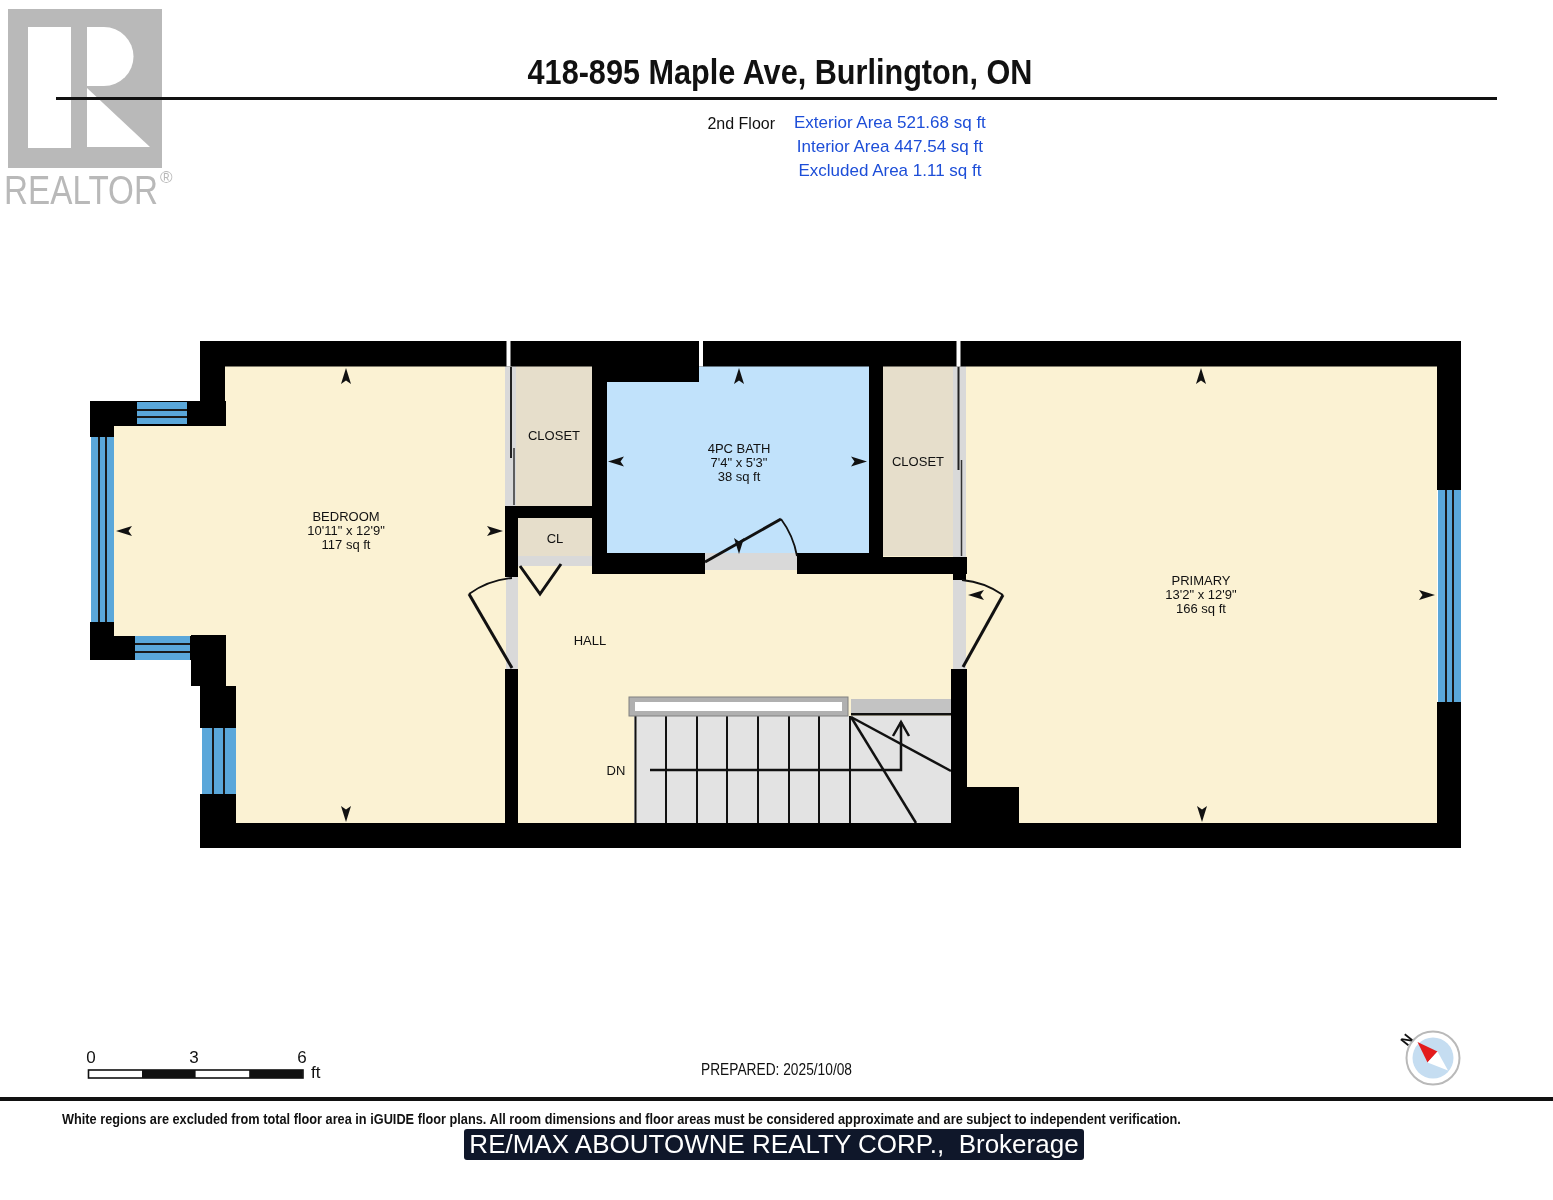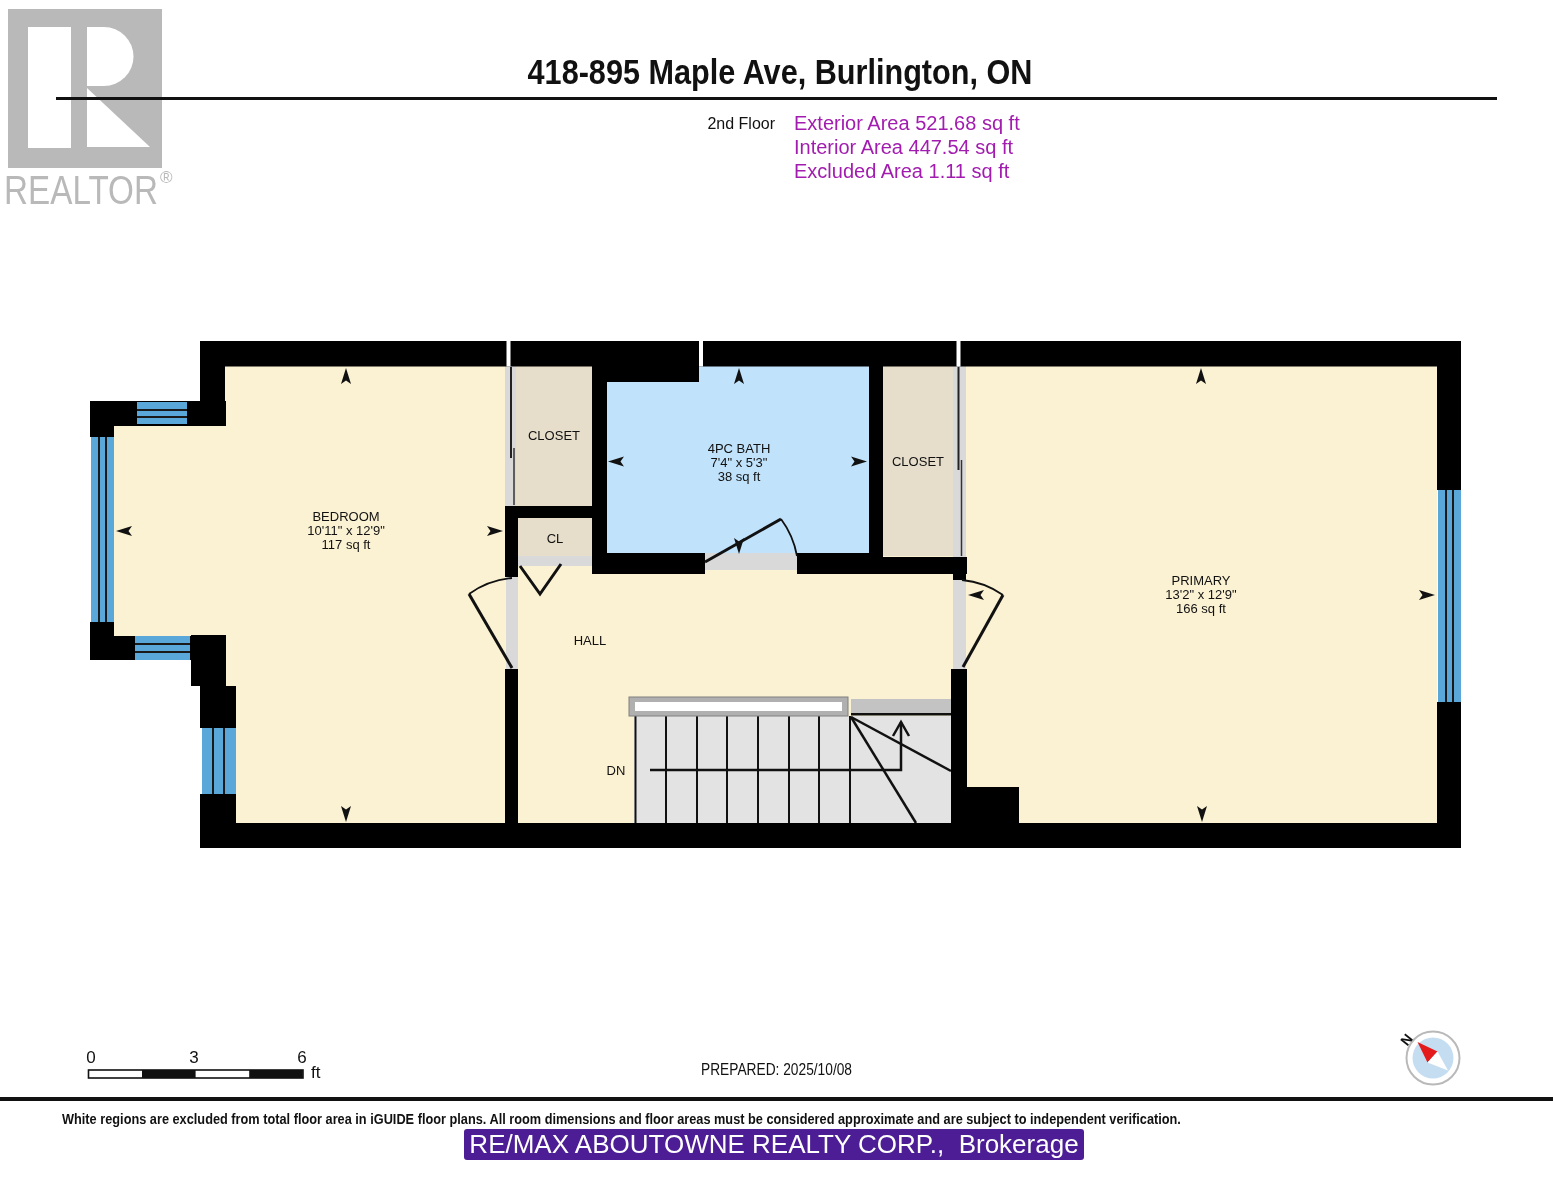--- a/index.html
+++ b/index.html
@@ -17,21 +17,21 @@
   <text x="4" y="204" font-size="40" fill="#b9b9b9" textLength="154" lengthAdjust="spacingAndGlyphs">REALTOR</text>
   <text x="160" y="183" font-size="17" fill="#b9b9b9">®</text>
 </svg>
 
 <div class="abs" style="left:0;top:52px;width:1560px;text-align:center;font-size:35px;font-weight:bold;color:#111;transform:scaleX(0.875);transform-origin:780px 0;">418-895 Maple Ave, Burlington, ON</div>
 
 <div class="abs" style="left:56px;top:97px;width:1441px;height:3px;background:#111;"></div>
 
 <div class="abs" style="left:575px;top:112px;width:200px;text-align:right;font-size:16px;font-weight:normal;color:#111;line-height:24px;">2nd Floor</div>
 
-<div class="abs" style="left:794px;top:111px;font-size:20px;color:#a21caf;line-height:24px;">Exterior Area 521.68 sq ft<br>Interior Area 447.54 sq ft<br>Excluded Area 1.11 sq ft</div>
+<div class="abs" style="left:794px;top:111px;font-size:17px;color:#1d4ed8;line-height:24px;text-align:center;">Exterior Area 521.68 sq ft<br>Interior Area 447.54 sq ft<br>Excluded Area 1.11 sq ft</div>
 
 <svg class="abs" style="left:0;top:0;" width="1553" height="1200" viewBox="0 0 1553 1200" font-family="Liberation Sans, sans-serif">
 
   <rect x="210" y="355" width="300" height="468" fill="#fbf2d3"></rect>
 
   <rect x="110" y="420" width="120" height="220" fill="#fbf2d3"></rect>
 
   <rect x="505" y="360" width="87" height="146" fill="#e6decb"></rect>
 
   <rect x="516" y="518" width="76" height="38" fill="#e6decb"></rect>
@@ -272,13 +272,13 @@
     <path d="M1417.5,1042 L1437.5,1051.5 L1427.5,1062.5 Z" fill="#e31b1c"></path>
     <path d="M1437.5,1051.5 L1427.5,1062.5 L1448,1070.5 Z" fill="#ffffff"></path>
     <text x="1399" y="1044" font-size="14" fill="#111" transform="rotate(-52 1406 1037)" font-weight="bold">N</text>
   </g>
 </svg>
 
 <div class="abs" style="left:0;top:1097px;width:1553px;height:3.5px;background:#111;"></div>
 
 <div class="abs" style="left:62px;top:1110px;font-size:15px;font-weight:bold;color:#111;transform:scaleX(0.85);transform-origin:0 0;white-space:nowrap;">White regions are excluded from total floor area in iGUIDE floor plans. All room dimensions and floor areas must be considered approximate and are subject to independent verification.</div>
 
-<div class="abs" style="left:464px;top:1129px;width:620px;height:31px;background:#4c1d95;border-radius:3px;color:#ffffff;font-size:26px;text-align:center;line-height:31px;white-space:nowrap;">RE/MAX ABOUTOWNE REALTY CORP.,&nbsp; Brokerage</div>
+<div class="abs" style="left:464px;top:1129px;width:620px;height:31px;background:#0f172a;border-radius:3px;color:#ffffff;font-size:26px;text-align:center;line-height:31px;white-space:nowrap;">RE/MAX ABOUTOWNE REALTY CORP.,&nbsp; Brokerage</div>
 
 </body></html>

